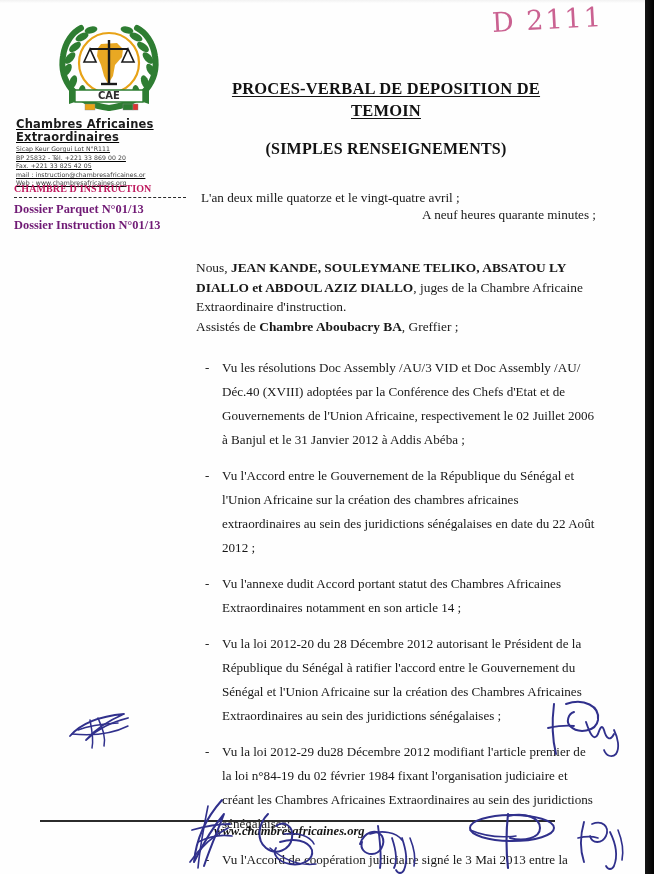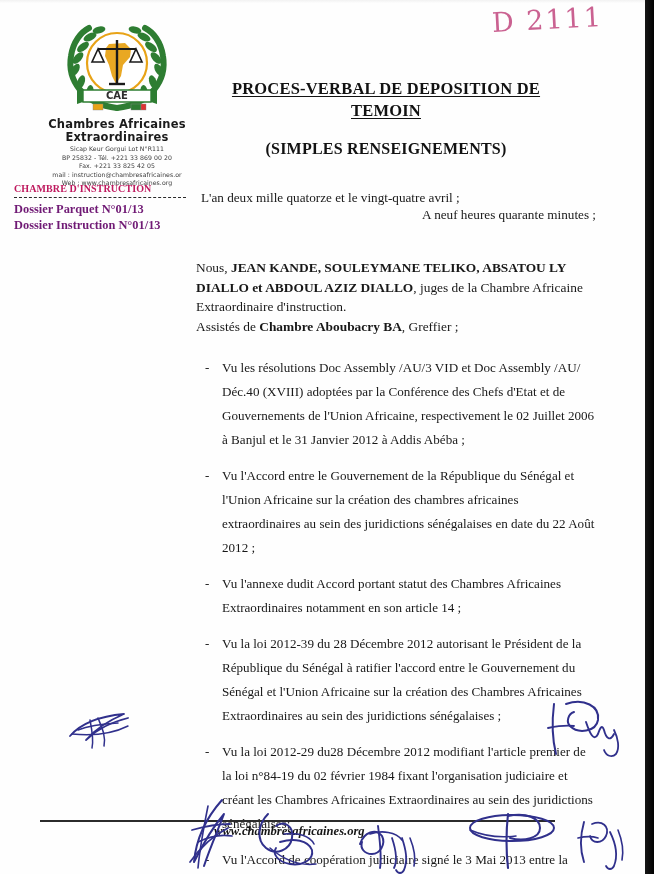--- a/index.html
+++ b/index.html
@@ -31,24 +31,24 @@
     top: 0;
     left: 0;
     width: 654px;
     height: 3px;
     background: linear-gradient(to bottom, #f2f2f2, #fdfdfd);
   }
 
   
   #letterhead {
     position: absolute;
-    left: 24px;
+    left: 16px;
     top: 18px;
     width: 186px;
-    text-align: center;
+    text-decoration: underline;
   }
   .logo-wrap {
     width: 120px;
     height: 98px;
     margin: 0 auto 2px auto;
     position: relative;
   }
   .org-name {
     font-family: "DejaVu Sans", sans-serif;
     font-weight: bold;
@@ -319,21 +319,21 @@
       <div class="recital">
         <div class="bullet">-</div>
         <div class="rtext">Vu l'Accord entre le Gouvernement de la République du Sénégal et l'Union Africaine sur la création des chambres africaines extraordinaires au sein des juridictions sénégalaises en date du 22 Août 2012 ;</div>
       </div>
       <div class="recital">
         <div class="bullet">-</div>
         <div class="rtext">Vu l'annexe dudit Accord  portant  statut des Chambres Africaines Extraordinaires notamment  en son article  14 ;</div>
       </div>
       <div class="recital">
         <div class="bullet">-</div>
-        <div class="rtext">Vu la loi 2012-39  du 28 Décembre 2012 autorisant le Président de la République du Sénégal à ratifier l'accord entre le Gouvernement du Sénégal et l'Union Africaine sur la création des Chambres Africaines Extraordinaires au sein des juridictions sénégalaises ;</div>
+        <div class="rtext">Vu la loi 2012-20  du 28 Décembre 2012 autorisant le Président de la République du Sénégal à ratifier l'accord entre le Gouvernement du Sénégal et l'Union Africaine sur la création des Chambres Africaines Extraordinaires au sein des juridictions sénégalaises ;</div>
       </div>
       <div class="recital">
         <div class="bullet">-</div>
         <div class="rtext">Vu la loi 2012-29 du28 Décembre 2012 modifiant l'article premier de la loi n°84-19 du 02 février 1984 fixant l'organisation judiciaire et créant les Chambres Africaines Extraordinaires  au sein des juridictions sénégalaises;</div>
       </div>
       <div class="recital">
         <div class="bullet">-</div>
         <div class="rtext">Vu  l'Accord de coopération judiciaire signé le 3 Mai 2013 entre la République du Sénégal et la République  du Tchad</div>
       </div>
     </div>

